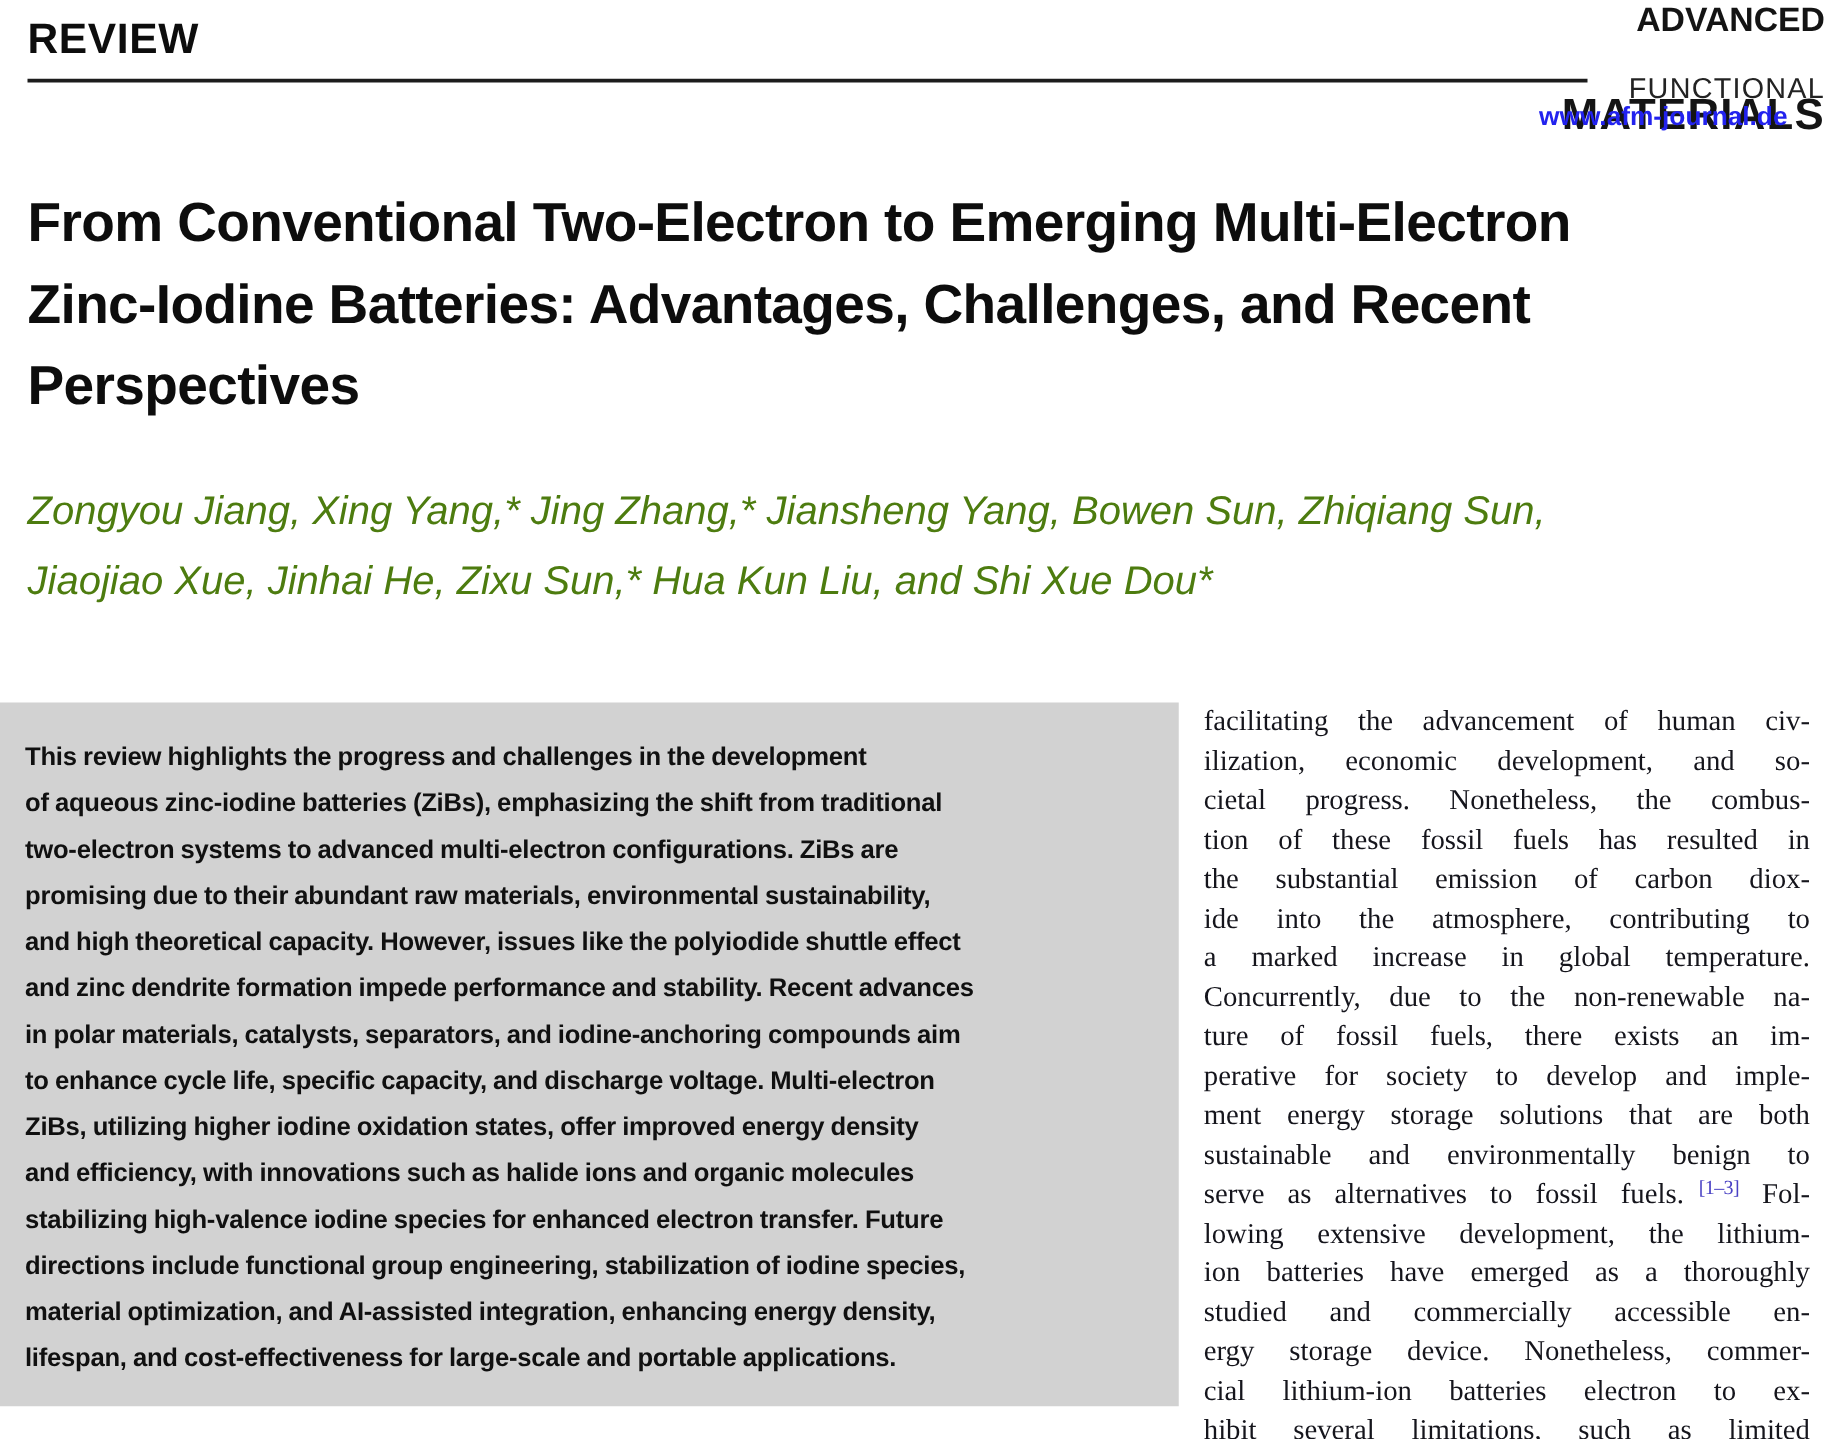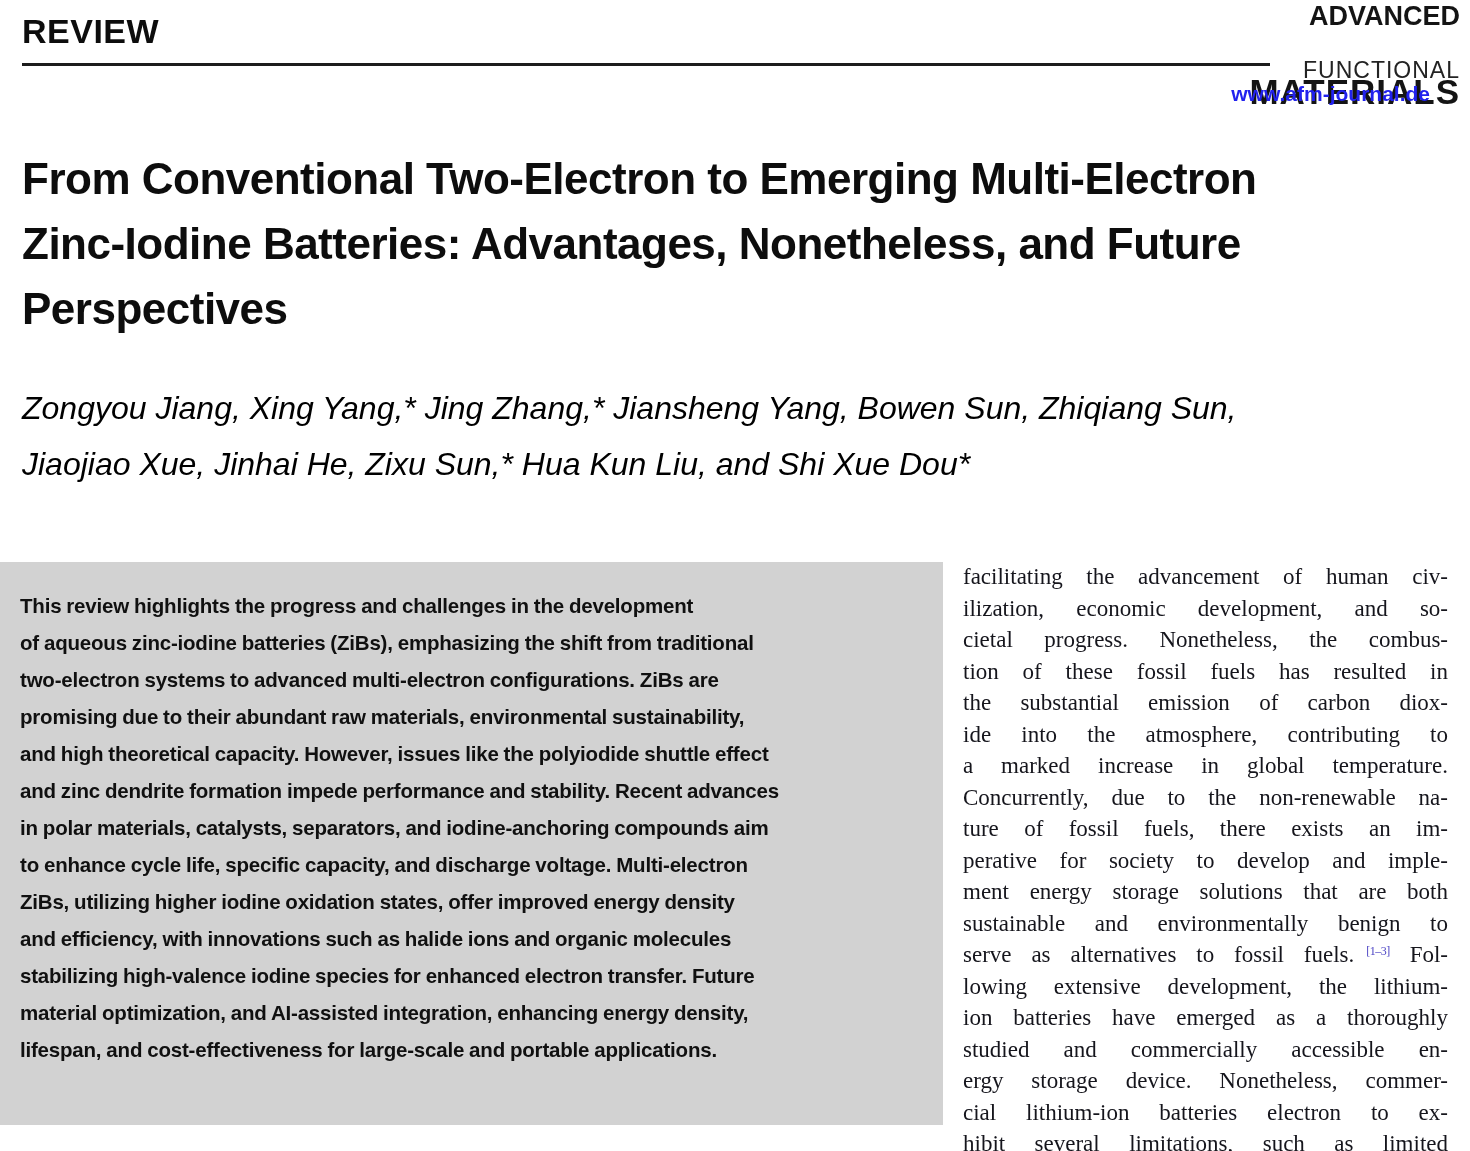--- a/index.html
+++ b/index.html
@@ -37,21 +37,21 @@
 
   
   .article-title {
     position: absolute; left: 22px; top: 146px; width: 1434px;
     font-size: 44px; line-height: 65px; font-weight: 700;
     letter-spacing: -0.5px; color: #0d0d0d;
   }
   .article-authors {
     position: absolute; left: 22px; top: 380px; width: 1434px;
     font-size: 32px; line-height: 56px; font-style: italic; font-weight: 400;
-    color: #000000;
+    color: #4d7c0f;
   }
 
   
   .abstract-box {
     position: absolute; left: 0; top: 562px;
     width: 943px; height: 563px;
     background: var(--abstract_bg, #d2d2d2);
     box-sizing: border-box;
     padding: 25px 8px 0 20px;
   }
@@ -66,21 +66,21 @@
     position: absolute; left: 963px; top: 561px; width: 485px; height: 592px;
     font-family: "Liberation Serif", serif;
     color: #15151c;
   }
   .body-line {
     font-size: 23px; line-height: 31.5px;
     text-align: justify; text-align-last: justify;
     white-space: normal;
   }
   .citation-link {
-    font-size: 12px; color: var(--citation_blue, #4a42c4);
+    font-size: 16px; color: var(--citation_blue, #4a42c4);
     vertical-align: 7px; letter-spacing: -0.5px;
     line-height: 0; text-decoration: none; font-weight: 400; padding-left: 12px;
   }
 </style>
 </head>
 <body>
 
 <div class="page">
 
   <div class="review-label">REVIEW</div>
@@ -88,41 +88,42 @@
 
   <div class="journal-logo">
     <div class="logo-advanced">ADVANCED</div>
     <div class="logo-functional">FUNCTIONAL</div>
     <div class="logo-materials">MATERIALS</div>
   </div>
   <a class="journal-website" href="#">www.afm-journal.de</a>
 
   <div class="article-title">
       <div class="title-line">From Conventional Two-Electron to Emerging Multi-Electron</div>
-      <div class="title-line">Zinc-Iodine Batteries: Advantages, Nonetheless, and Future</div>
+      <div class="title-line">Zinc-Iodine Batteries: Advantages, Challenges, and Recent</div>
       <div class="title-line">Perspectives</div>
     </div>
 
   <div class="article-authors">
       <div class="authors-line">Zongyou Jiang, Xing Yang,* Jing Zhang,* Jiansheng Yang, Bowen Sun, Zhiqiang Sun,</div>
       <div class="authors-line">Jiaojiao Xue, Jinhai He, Zixu Sun,* Hua Kun Liu, and Shi Xue Dou*</div>
     </div>
 
   <div class="abstract-box">
       <div class="abstract-line">This review highlights the progress and challenges in the development</div>
       <div class="abstract-line">of aqueous zinc-iodine batteries (ZiBs), emphasizing the shift from traditional</div>
       <div class="abstract-line">two-electron systems to advanced multi-electron configurations. ZiBs are</div>
       <div class="abstract-line">promising due to their abundant raw materials, environmental sustainability,</div>
       <div class="abstract-line">and high theoretical capacity. However, issues like the polyiodide shuttle effect</div>
       <div class="abstract-line">and zinc dendrite formation impede performance and stability. Recent advances</div>
       <div class="abstract-line">in polar materials, catalysts, separators, and iodine-anchoring compounds aim</div>
       <div class="abstract-line">to enhance cycle life, specific capacity, and discharge voltage. Multi-electron</div>
       <div class="abstract-line">ZiBs, utilizing higher iodine oxidation states, offer improved energy density</div>
       <div class="abstract-line">and efficiency, with innovations such as halide ions and organic molecules</div>
       <div class="abstract-line">stabilizing high-valence iodine species for enhanced electron transfer. Future</div>
+      <div class="abstract-line">directions include functional group engineering, stabilization of iodine species,</div>
       <div class="abstract-line">material optimization, and AI-assisted integration, enhancing energy density,</div>
       <div class="abstract-line">lifespan, and cost-effectiveness for large-scale and portable applications.</div>
     </div>
 
   <div class="body-col">
     <div>
         <div class="body-line">facilitating the advancement of human civ-</div>
         <div class="body-line">ilization, economic development, and so-</div>
         <div class="body-line">cietal progress. Nonetheless, the combus-</div>
         <div class="body-line">tion of these fossil fuels has resulted in</div>

